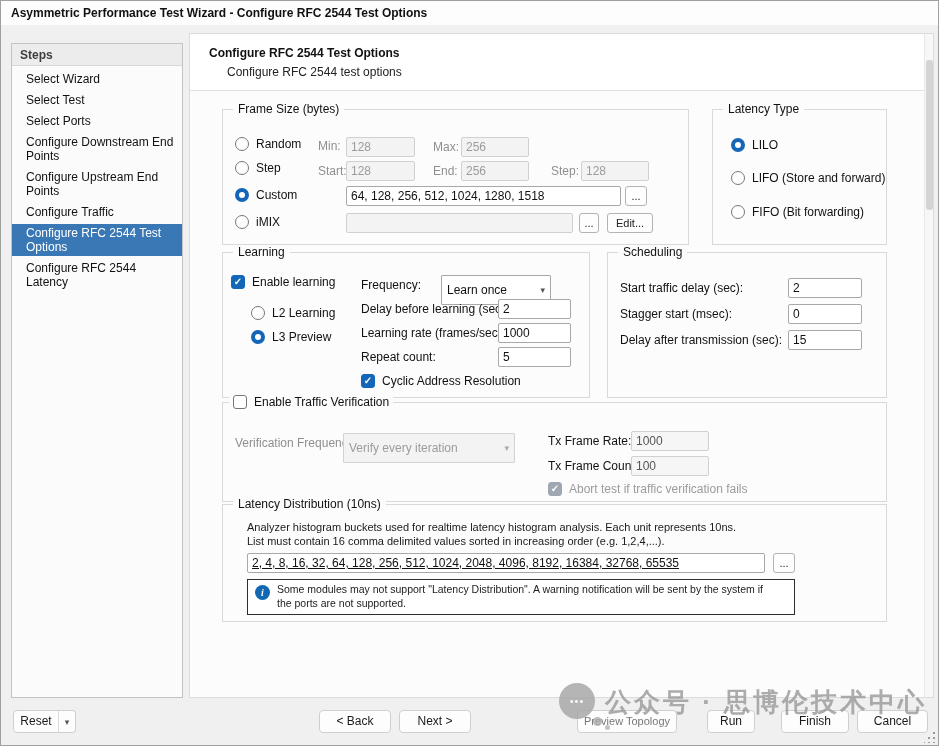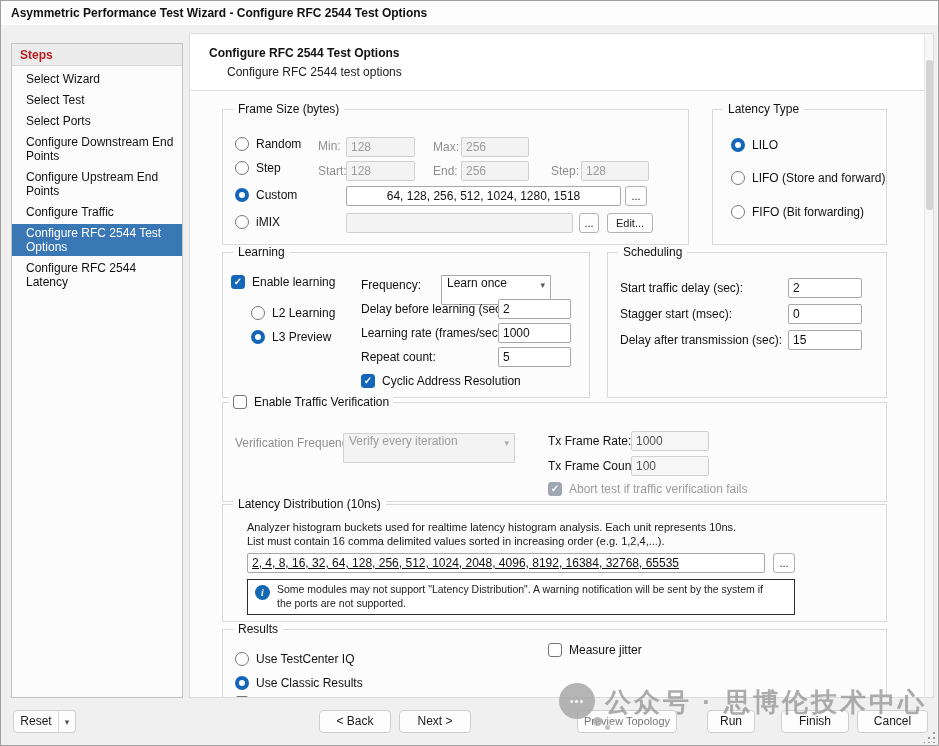--- a/index.html
+++ b/index.html
@@ -2,21 +2,21 @@
 <html><head>
 <meta charset="utf-8">
 <style>
 *{margin:0;padding:0;box-sizing:border-box}
 html,body{width:939px;height:746px}
 body{font-family:"Liberation Sans",sans-serif;background:#d7d7d7}
 .window{position:relative;width:939px;height:746px;background:#f0f0f0;border:1px solid #9f9f9f;overflow:hidden}
 .titlebar{position:absolute;left:0;top:0;width:100%;height:24px;background:#fdfdfd;font-size:12px;font-weight:700;line-height:24px;padding-left:10px;color:#111}
 
 .steps{position:absolute;left:10px;top:42px;width:172px;height:655px;background:#fbfbfb;border:1px solid #c3c3c3}
-.steps-h{height:22px;background:#ececec;border-bottom:1px solid #d8d8d8;font-weight:700;font-size:12px;line-height:22px;padding-left:8px;color:#b91c1c}
+.steps-h{height:22px;background:#ececec;border-bottom:1px solid #d8d8d8;font-weight:700;font-size:12px;line-height:22px;padding-left:8px;color:#404040}
 .steps-list{padding-top:4px}
 .step{font-size:12px;color:#111;padding:2px 6px 2px 14px;line-height:14px;margin-bottom:3px;cursor:default}
 .step.sel{background:#3a77b5;color:#fff}
 
 .main{position:absolute;left:188px;top:32px;width:745px;height:665px;background:#fcfcfc;border:1px solid #dcdcdc;overflow:hidden}
 .main-h{position:absolute;left:0;top:0;right:9px;height:57px;background:#fff;border-bottom:1px solid #e0e0e0}
 .main-title{position:absolute;left:19px;top:12px;font-size:12px;font-weight:700;color:#111}
 .main-sub{position:absolute;left:37px;top:31px;font-size:12px;color:#222}
 .grp{position:absolute;border:1px solid #d9d9d9}
 .legend{position:absolute;top:-8px;left:10px;background:#fcfcfc;padding:0 5px;font-size:12px;color:#111;white-space:nowrap}
@@ -25,21 +25,21 @@
 .radio.sel{border:4px solid #1466b8}
 .cb{width:14px;height:14px;border:1px solid #767676;border-radius:3px;background:#fff;flex:none;display:flex;align-items:center;justify-content:center}
 .cb .check{color:#fff;font-size:10px;line-height:1;font-weight:700}
 .cb.on{background:#1466b8;border-color:#1466b8}
 .cb.dison{background:#9fa8b2;border-color:#9fa8b2}
 .lbl{position:absolute;font-size:12px;color:#111;white-space:nowrap}
 .lbl.gray{color:#8f8f8f}
 input.fld{position:absolute;height:20px;border:1px solid #a8a8a8;background:#fff;font:12px "Liberation Sans",sans-serif;padding:0 4px;color:#111;border-radius:2px}
 input.fld:disabled{background:#f3f3f3;border-color:#d0d0d0;color:#9c9c9c}
 input.fld.soft:disabled{background:#f6f6f6;color:#555}
-.combo{position:absolute;height:20px;border:1px solid #a8a8a8;background:#fff;font-size:12px;color:#111;display:flex;align-items:flex-end;justify-content:space-between;padding:14px 5px;border-radius:1px}
+.combo{position:absolute;height:20px;border:1px solid #a8a8a8;background:#fff;font-size:12px;color:#111;display:flex;align-items:center;justify-content:space-between;padding:14px 5px;border-radius:1px}
 .combo.dis{background:#f3f3f3;border-color:#d2d2d2;color:#9c9c9c}
 .chev{font-size:9px;color:#555}
 .combo.dis .chev{color:#aaa}
 .sbtn{position:absolute;height:20px;border:1px solid #b3b3b3;background:#fdfdfd;border-radius:3px;font-size:11px;color:#222;text-align:center;line-height:18px;cursor:default}
 .desc{position:absolute;font-size:11px;color:#1a1a1a;white-space:nowrap}
 .infobox{position:absolute;border:1px solid #2e2e2e;background:#fff;display:flex;gap:7px;padding:3px 7px;align-items:flex-start}
 .info-icon{width:15px;height:15px;border-radius:50%;background:#1268b3;color:#fff;font-size:10px;font-weight:700;font-style:italic;display:flex;align-items:center;justify-content:center;flex:none;margin-top:2px;font-family:"Liberation Serif",serif}
 .infotext{font-size:10.5px;line-height:1.3;color:#222;max-width:500px}
 .scroll{position:absolute;right:0;top:0;width:9px;height:100%;background:#f7f7f7;border-left:1px solid #e8e8e8}
 .thumb{position:absolute;left:1px;top:26px;width:7px;height:150px;background:#d4d4d4;border-radius:3px}
@@ -108,21 +108,21 @@
       <input class="fld" style="left: 123px; top: 51px; width: 69px;" disabled="" value="128">
       <span class="lbl gray" style="left:210px;top:54px">End:</span>
       <input class="fld" style="left: 238px; top: 51px; width: 68px;" disabled="" value="256">
       <span class="lbl gray" style="left:328px;top:54px">Step:</span>
       <input class="fld" style="left: 358px; top: 51px; width: 68px;" disabled="" value="128">
 
       <div class="opt" style="left:12px;top:78px">
         <span class="radio sel"></span>
         <span>Custom</span>
       </div>
-      <input class="fld" style="left: 123px; top: 76px; width: 275px; text-align: center;" value="64, 128, 256, 512, 1024, 1280, 1518">
+      <input class="fld" style="left: 123px; top: 76px; width: 275px;" value="64, 128, 256, 512, 1024, 1280, 1518">
       <div class="sbtn" style="left:402px;top:76px;width:22px">...</div>
 
       <div class="opt" style="left:12px;top:105px">
         <span class="radio"></span>
         <span>iMIX</span>
       </div>
       <input class="fld" style="left: 123px; top: 103px; width: 227px;" disabled="" value="">
       <div class="sbtn" style="left:356px;top:103px;width:20px">...</div>
       <div class="sbtn" style="left:384px;top:103px;width:46px">Edit...</div>
     </div>
@@ -215,38 +215,20 @@
       <span class="desc" style="left:24px;top:16px">Analyzer histogram buckets used for realtime latency histogram analysis.  Each unit represents 10ns.</span>
       <span class="desc" style="left:24px;top:30px">List must contain 16 comma delimited values sorted in increasing order (e.g. 1,2,4,...).</span>
       <input class="fld" style="left: 24px; top: 48px; width: 518px; text-decoration: underline;" value="2, 4, 8, 16, 32, 64, 128, 256, 512, 1024, 2048, 4096, 8192, 16384, 32768, 65535">
       <div class="sbtn" style="left:550px;top:48px;width:22px">...</div>
       <div class="infobox" style="left:24px;top:74px;width:548px;height:36px">
         <span class="info-icon">i</span>
         <span class="infotext">Some modules may not support "Latency Distribution". A warning notification will be sent by the system if the ports are not supported.</span>
       </div>
     </div>
 
-    <div class="grp" style="left:32px;top:595px;width:665px;height:96px">
-      <span class="legend">Results</span>
-      <div class="opt" style="left:12px;top:22px">
-        <span class="radio"></span>
-        <span>Use TestCenter IQ</span>
-      </div>
-      <div class="opt" style="left:12px;top:46px">
-        <span class="radio sel"></span>
-        <span>Use Classic Results</span>
-      </div>
-      <div class="opt" style="left:325px;top:13px">
-        <span class="cb"></span>
-        <span>Measure jitter</span>
-      </div>
-      <div class="clip-stub" style="left:12px;top:66px;width:200px">
-        <span class="cb"></span>
-      </div>
-    </div>
 
     <div class="scroll">
       <div class="thumb"></div>
     </div>
   </div>
 
   <div class="btn" style="left:12px;top:709px;width:46px;border-radius:4px 0 0 4px">Reset</div>
   <div class="btn" style="left:57px;top:709px;width:18px;border-radius:0 4px 4px 0;border-left:1px solid #dcdcdc"><span class="chev">▾</span></div>
   <div class="btn" style="left:318px;top:709px;width:72px">&lt; Back</div>
   <div class="btn" style="left:398px;top:709px;width:72px">Next &gt;</div>

